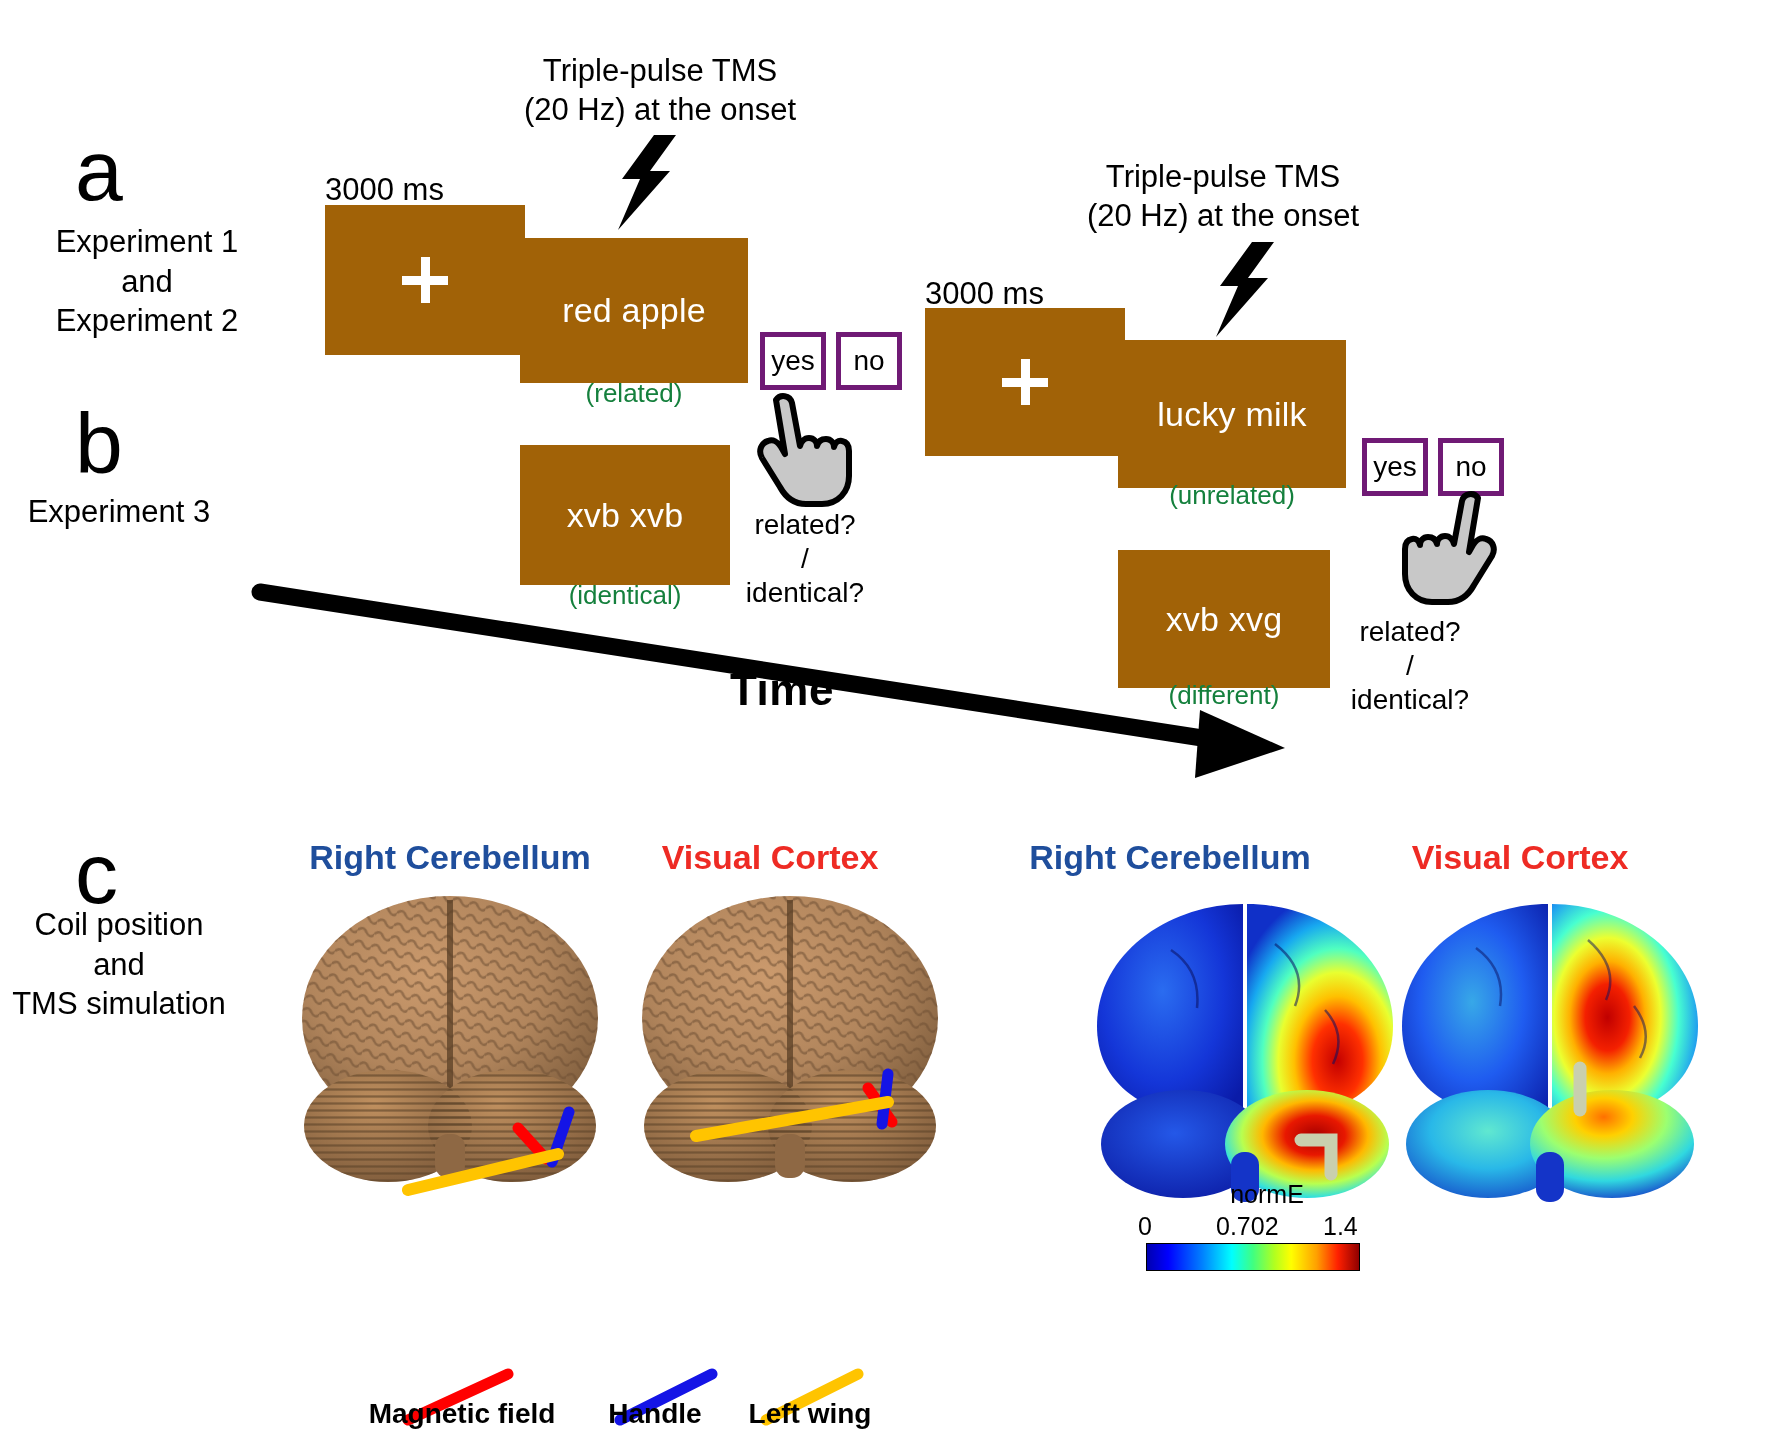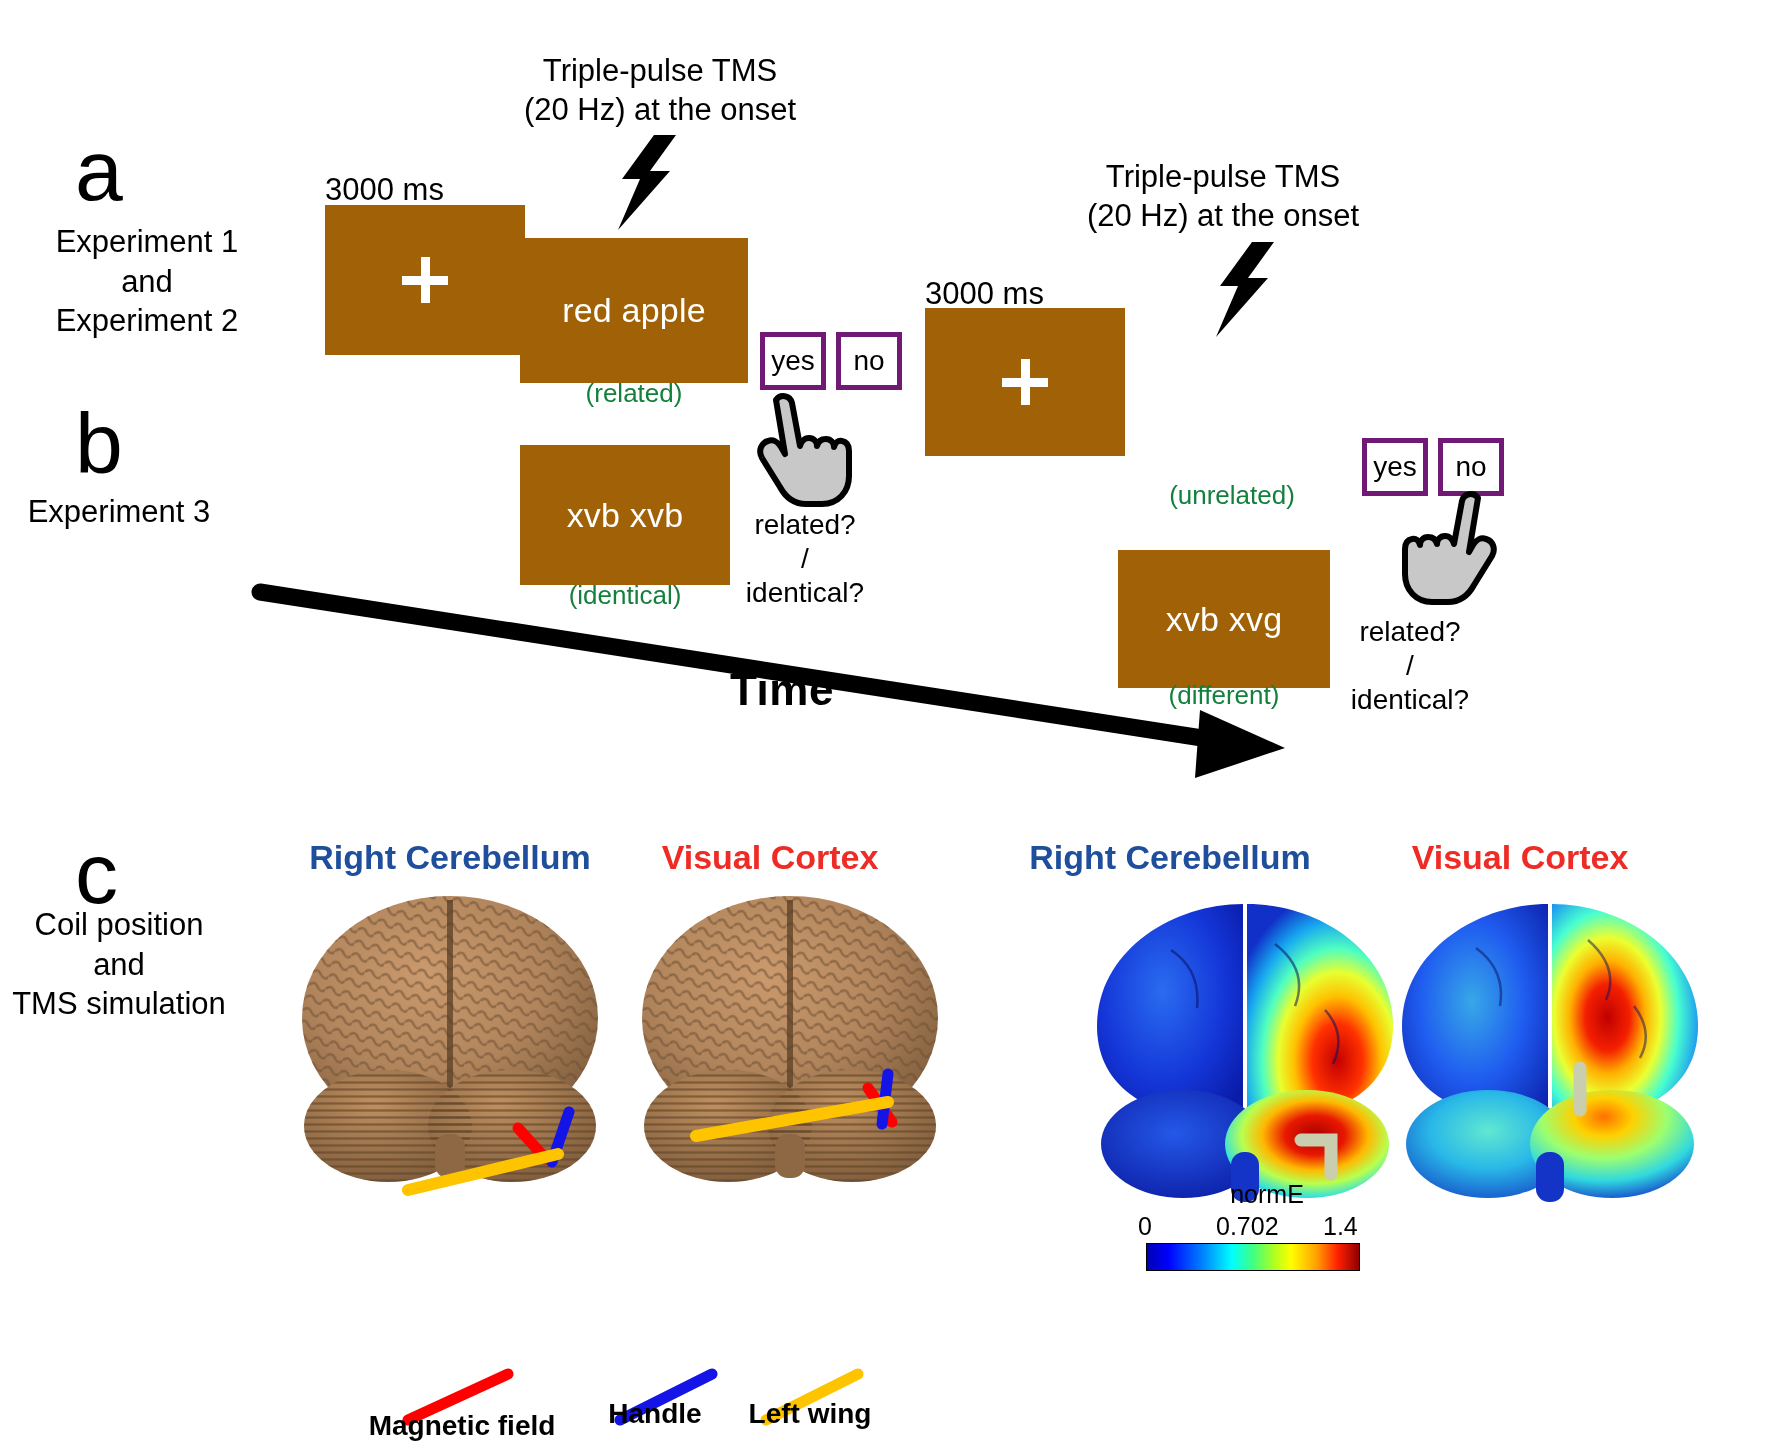--- a/index.html
+++ b/index.html
@@ -189,20 +189,21 @@
     <span class="fix-cross"></span>
   </div>
 
   <div class="abs tms-note" style="left:1028px; top:158px; width:390px;">Triple-pulse TMS
 (20 Hz) at the onset</div>
 
   <svg class="abs" style="left:1208px; top:242px;" width="70" height="95" viewBox="0 0 70 95">
     <polygon points="44,0 12,44 30,44 8,95 60,36 40,36 66,0" fill="#000000"></polygon>
   </svg>
 
+  <div class="abs screen" style="left:1118px; top:340px; width:228px; height:148px;">lucky milk</div>
   <div class="abs condition-label" style="left:1118px; top:480px; width:228px;">(unrelated)</div>
 
   <div class="abs screen" style="left:1118px; top:550px; width:212px; height:138px;">xvb xvg</div>
   <div class="abs condition-label" style="left:1118px; top:680px; width:212px;">(different)</div>
 
   <div class="abs resp-box" style="left:1362px; top:438px; width:66px; height:58px;">yes</div>
   <div class="abs resp-box" style="left:1438px; top:438px; width:66px; height:58px;">no</div>
 
   <svg class="abs" style="left:1400px; top:490px; transform:scaleX(-1);" width="100" height="115" viewBox="0 0 100 115">
     <path d="M22,8 C26,2 36,3 38,11 L46,54 C47,50 50,46 55,46 C60,46 63,50 63,54
@@ -372,21 +373,21 @@
     <ellipse cx="108" cy="254" rx="82" ry="54" fill="url(#m4cb)"></ellipse>
     <ellipse cx="232" cy="254" rx="82" ry="54" fill="url(#m4cbR)"></ellipse>
     <rect x="156" y="262" width="28" height="50" rx="13" fill="#1434c8"></rect>
     <path d="M96,58 q30,22 24,58 M208,50 q32,28 18,60 M254,116 q20,26 6,52" stroke="#0a1060" stroke-width="2.5" fill="none" opacity="0.5"></path>
     <path d="M200,178 v42" stroke="#c9cfae" stroke-width="13" fill="none" stroke-linecap="round"></path>
   </svg>
 
   <svg class="abs" style="left:400px; top:1368px;" width="120" height="60" viewBox="0 0 120 60">
     <line x1="8" y1="52" x2="108" y2="6" stroke="#ff0000" stroke-width="11" stroke-linecap="round"></line>
   </svg>
-  <div class="abs legend-label" style="left:352px; top:1398px; width:220px;margin-top:12px;">Magnetic field</div>
+  <div class="abs legend-label" style="left:352px; top:1398px; width:220px;">Magnetic field</div>
 
   <svg class="abs" style="left:612px; top:1368px;" width="110" height="60" viewBox="0 0 110 60">
     <line x1="8" y1="52" x2="100" y2="6" stroke="#1414e6" stroke-width="11" stroke-linecap="round"></line>
   </svg>
   <div class="abs legend-label" style="left:570px; top:1398px; width:170px;">Handle</div>
 
   <svg class="abs" style="left:758px; top:1368px;" width="110" height="60" viewBox="0 0 110 60">
     <line x1="8" y1="52" x2="100" y2="6" stroke="#ffc400" stroke-width="11" stroke-linecap="round"></line>
   </svg>
   <div class="abs legend-label" style="left:710px; top:1398px; width:200px;">Left wing</div>

